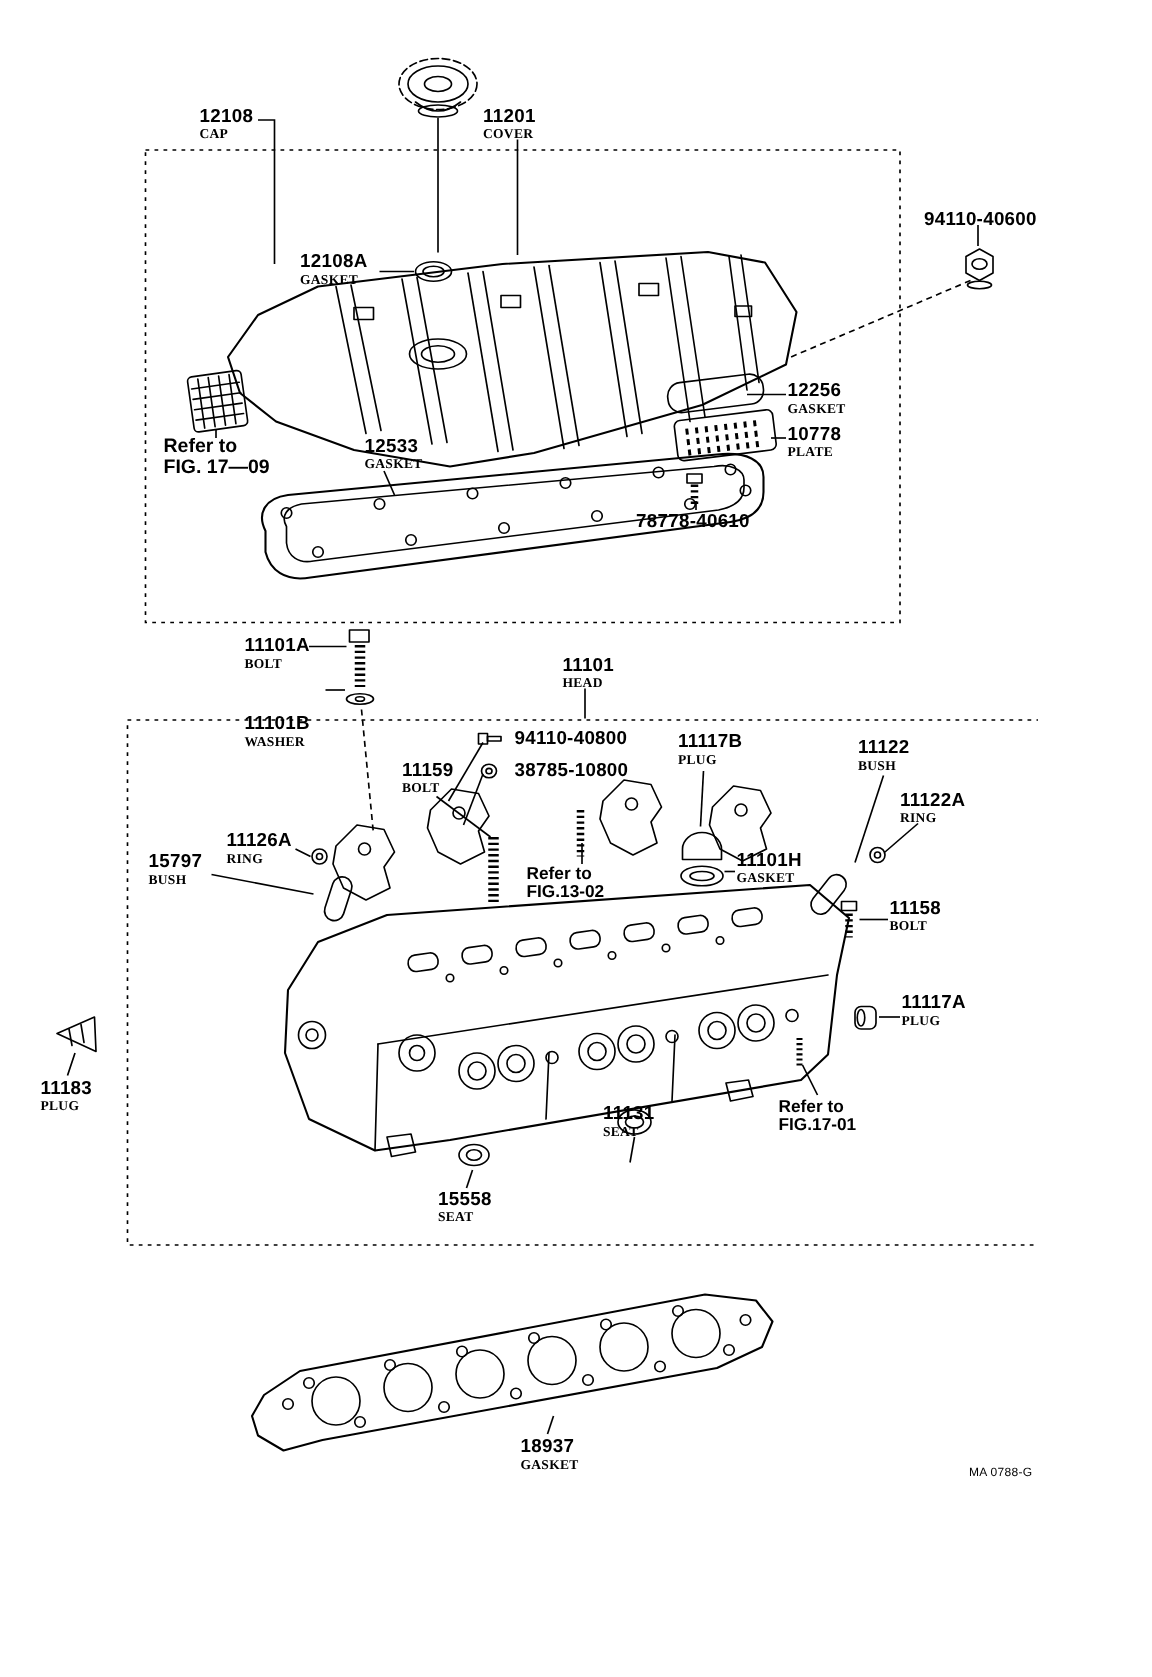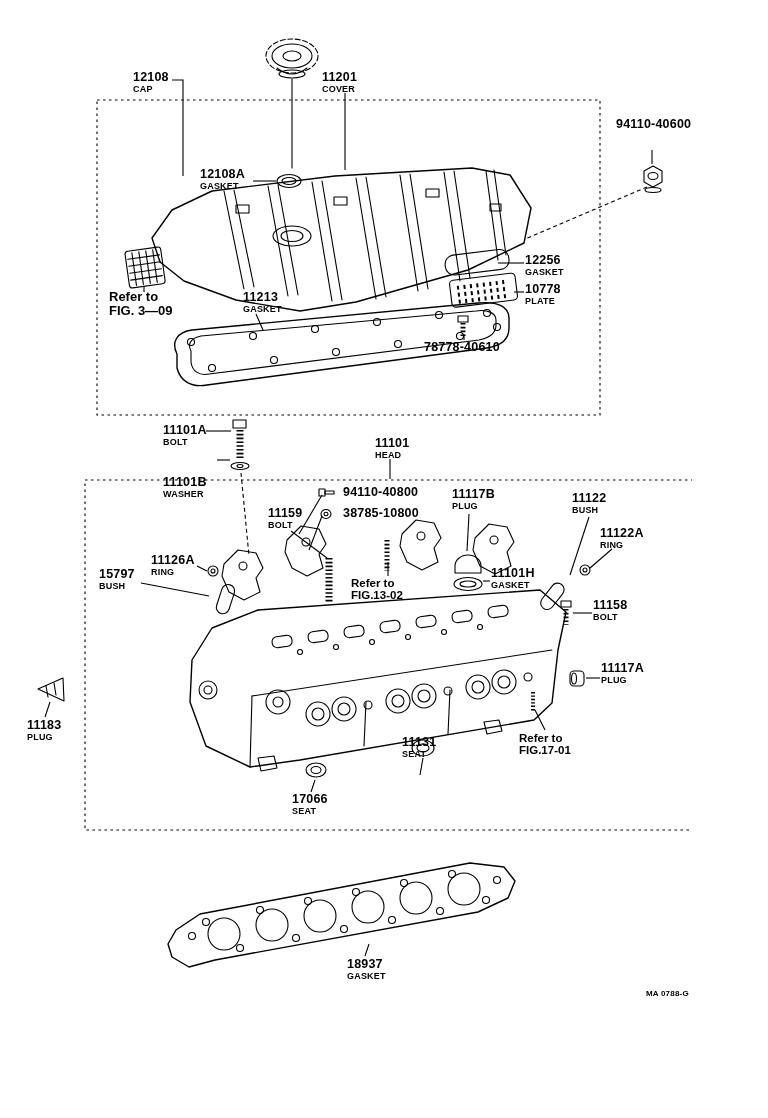--- a/index.html
+++ b/index.html
@@ -10,24 +10,24 @@
   .thick{stroke:#000;stroke-width:1.4;fill:none;stroke-linejoin:round;}
   .dash{stroke:#000;stroke-width:1.1;fill:none;stroke-dasharray:2.5 3.5;}
   .ldr{stroke:#000;stroke-width:1.1;fill:none;}
   .ldrdash{stroke:#000;stroke-width:1.1;fill:none;stroke-dasharray:4 3;}
   .thread{stroke:#000;stroke-width:7;stroke-dasharray:1.6 2.2;fill:none;}
   .thread5{stroke:#000;stroke-width:5;stroke-dasharray:1.6 2.2;fill:none;}
   .thread4{stroke:#000;stroke-width:4;stroke-dasharray:1.4 2;fill:none;}
   .dots{stroke:#000;stroke-width:4;stroke-dasharray:2 4.5;fill:none;}
   .label{position:absolute;color:#000;font-weight:bold;line-height:1.08;white-space:nowrap;}
   .label .num{display:block;font-size:12.5px;letter-spacing:.2px;}
-  .label .sub{display:block;font-size:9px;letter-spacing:.2px;}
+  .label .sub{display:block;font-size:9px;letter-spacing:.2px;font-family:Liberation Serif, serif;}
   .refbig .refline{display:block;font-size:13px;font-weight:bold;}
   .refsm .refline{display:block;font-size:11.5px;font-weight:bold;}
-  .footer-code{position:absolute;font-size:8px;font-weight:bold;letter-spacing:.2px;color:#000;margin-top:12px;}
+  .footer-code{position:absolute;font-size:8px;font-weight:normal;letter-spacing:.2px;color:#000;}
 </style>
 </head>
 <body>
 
 <div class="canvas">
 
 <svg class="art" width="768" height="1118" viewBox="0 0 768 1118">
 
   <g>
     <rect class="dash" x="97" y="100" width="503" height="315"></rect>
@@ -292,41 +292,41 @@
 </svg>
 
 <div class="label" style="left:133px;top:71px">
   <span class="num">12108</span>
   <span class="sub">CAP</span>
 </div>
 <div class="label" style="left:322px;top:71px">
   <span class="num">11201</span>
   <span class="sub">COVER</span>
 </div>
-<div class="label" style="left:616px;top:118px">
+<div class="label" style="left:616px;top:140px">
   <span class="num">94110-40600</span>
 </div>
 <div class="label" style="left:200px;top:168px">
   <span class="num">12108A</span>
   <span class="sub">GASKET</span>
 </div>
 <div class="label" style="left:525px;top:254px">
   <span class="num">12256</span>
   <span class="sub">GASKET</span>
 </div>
 <div class="label" style="left:525px;top:283px">
   <span class="num">10778</span>
   <span class="sub">PLATE</span>
 </div>
 <div class="label refbig" style="left:109px;top:290px">
   <span class="refline">Refer to</span>
-  <span class="refline">FIG. 3—09</span>
+  <span class="refline">FIG. 17—09</span>
 </div>
 <div class="label" style="left:243px;top:291px">
-  <span class="num">11213</span>
+  <span class="num">12533</span>
   <span class="sub">GASKET</span>
 </div>
 <div class="label" style="left:424px;top:341px">
   <span class="num">78778-40610</span>
 </div>
 <div class="label" style="left:163px;top:424px">
   <span class="num">11101A</span>
   <span class="sub">BOLT</span>
 </div>
 <div class="label" style="left:163px;top:476px">
@@ -389,21 +389,21 @@
 </div>
 <div class="label refsm" style="left:519px;top:732px">
   <span class="refline">Refer to</span>
   <span class="refline">FIG.17-01</span>
 </div>
 <div class="label" style="left:402px;top:736px">
   <span class="num">11131</span>
   <span class="sub">SEAT</span>
 </div>
 <div class="label" style="left:292px;top:793px">
-  <span class="num">17066</span>
+  <span class="num">15558</span>
   <span class="sub">SEAT</span>
 </div>
 <div class="label" style="left:347px;top:958px">
   <span class="num">18937</span>
   <span class="sub">GASKET</span>
 </div>
 
 <div class="footer-code" style="left:646px;top:977px">MA 0788-G</div>
 
 </div>

